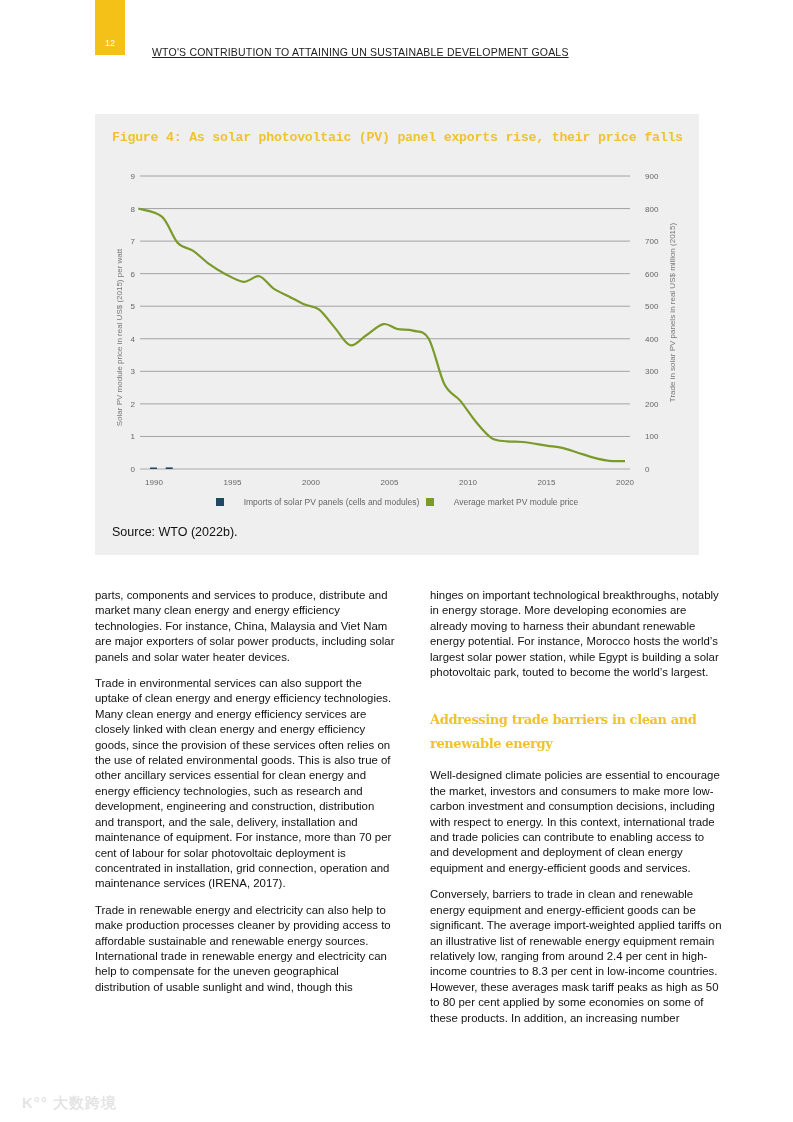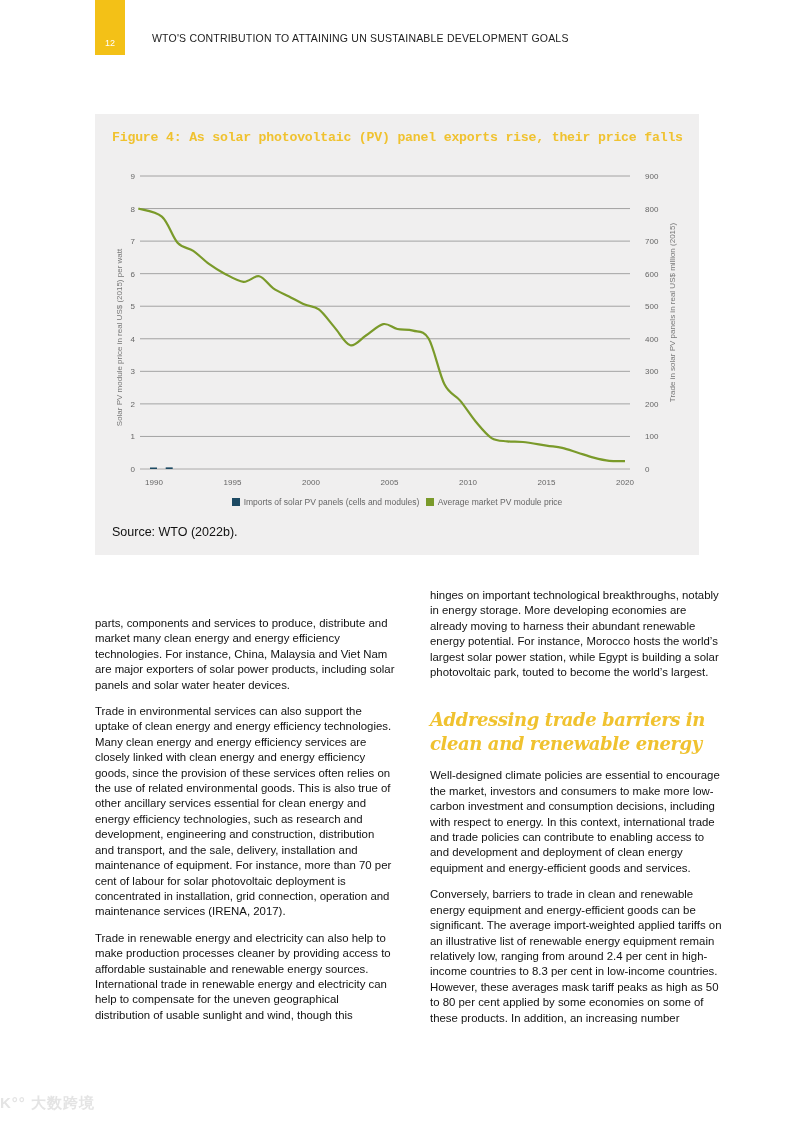--- a/index.html
+++ b/index.html
@@ -1,32 +1,32 @@
 <!DOCTYPE html>
 <html><head>
 <meta charset="utf-8">
 <style>
   html, body { margin: 0; padding: 0; background: #ffffff; }
   body { width: 793px; height: 1122px; position: relative; overflow: hidden; font-family: "Liberation Sans", sans-serif; color: #1a1a1a; }
   .page-tab { position: absolute; left: 95px; top: 0; width: 30px; height: 55px; background: #f3c117; }
   .page-num { position: absolute; left: 95px; top: 38px; width: 30px; text-align: center; font-size: 9px; color: #ffffff; font-weight: normal; }
-  .running-head { position: absolute; left: 152px; top: 32px; font-size: 10.5px; letter-spacing: 0.2px; color: #222; }
+  .running-head { position: absolute; left: 152px; top: 46px; font-size: 10.5px; letter-spacing: 0.2px; color: #222; text-decoration: underline; }
   .figure-box { position: absolute; left: 95px; top: 114px; width: 604px; height: 441px; background: #f0efef; }
   .figure-title { position: absolute; left: 17px; top: 16px; font-family: Liberation Mono, monospace; font-weight: bold; font-size: 13.2px; color: #f0c22f; letter-spacing: -0.2px; }
   .chart-svg { position: absolute; left: 0; top: 0; }
   .legend { position: absolute; left: 0; top: 383px; width: 604px; text-align: center; font-size: 8.5px; color: #666; }
-  .legend-item { display: inline-flex; align-items: center; margin: 0 2px; }
+  .legend-item { display: inline-flex; align-items: center; margin: 0 2px; gap: 16px; }
   .swatch { display: inline-block; width: 8px; height: 8px; margin-right: 4px; }
   .source { position: absolute; left: 17px; top: 411px; font-size: 12.5px; color: #111; }
   .col { position: absolute; font-size: 11.4px; line-height: 15.4px; color: #111; }
   .col p { margin: 0 0 11px 0; }
-  .col-left { left: 95px; top: 588px; width: 300px; margin-top: 28px; }
+  .col-left { left: 95px; top: 588px; width: 300px; }
   .col-right { left: 411px; top: 588px; width: 295px; margin-left: 19px; }
-  .section-heading { font-family: "DejaVu Serif", serif; font-weight: bold; font-size: 18px; line-height: 24px; color: #f0c22f; margin: 28px 0 12px 0; letter-spacing: -0.4px; font-style: italic; }
-  .watermark { position: absolute; left: 0; top: 1094px; font-size: 15px; color: #e4e4e4; font-weight: bold; letter-spacing: 1px; }
+  .section-heading { font-family: "DejaVu Serif", serif; font-weight: bold; font-size: 13px; line-height: 24px; color: #f0c22f; margin: 28px 0 12px 0; letter-spacing: -0.4px; }
+  .watermark { position: absolute; left: 22px; top: 1094px; font-size: 15px; color: #e4e4e4; font-weight: bold; letter-spacing: 1px; }
 </style>
 </head>
 <body>
 
 <div class="page-tab"></div>
 <div class="page-num">12</div>
 <div class="running-head">WTO'S CONTRIBUTION TO ATTAINING UN SUSTAINABLE DEVELOPMENT GOALS</div>
 
 <div class="figure-box">
   <div class="figure-title">Figure 4: As solar photovoltaic (PV) panel exports rise, their price falls</div>

